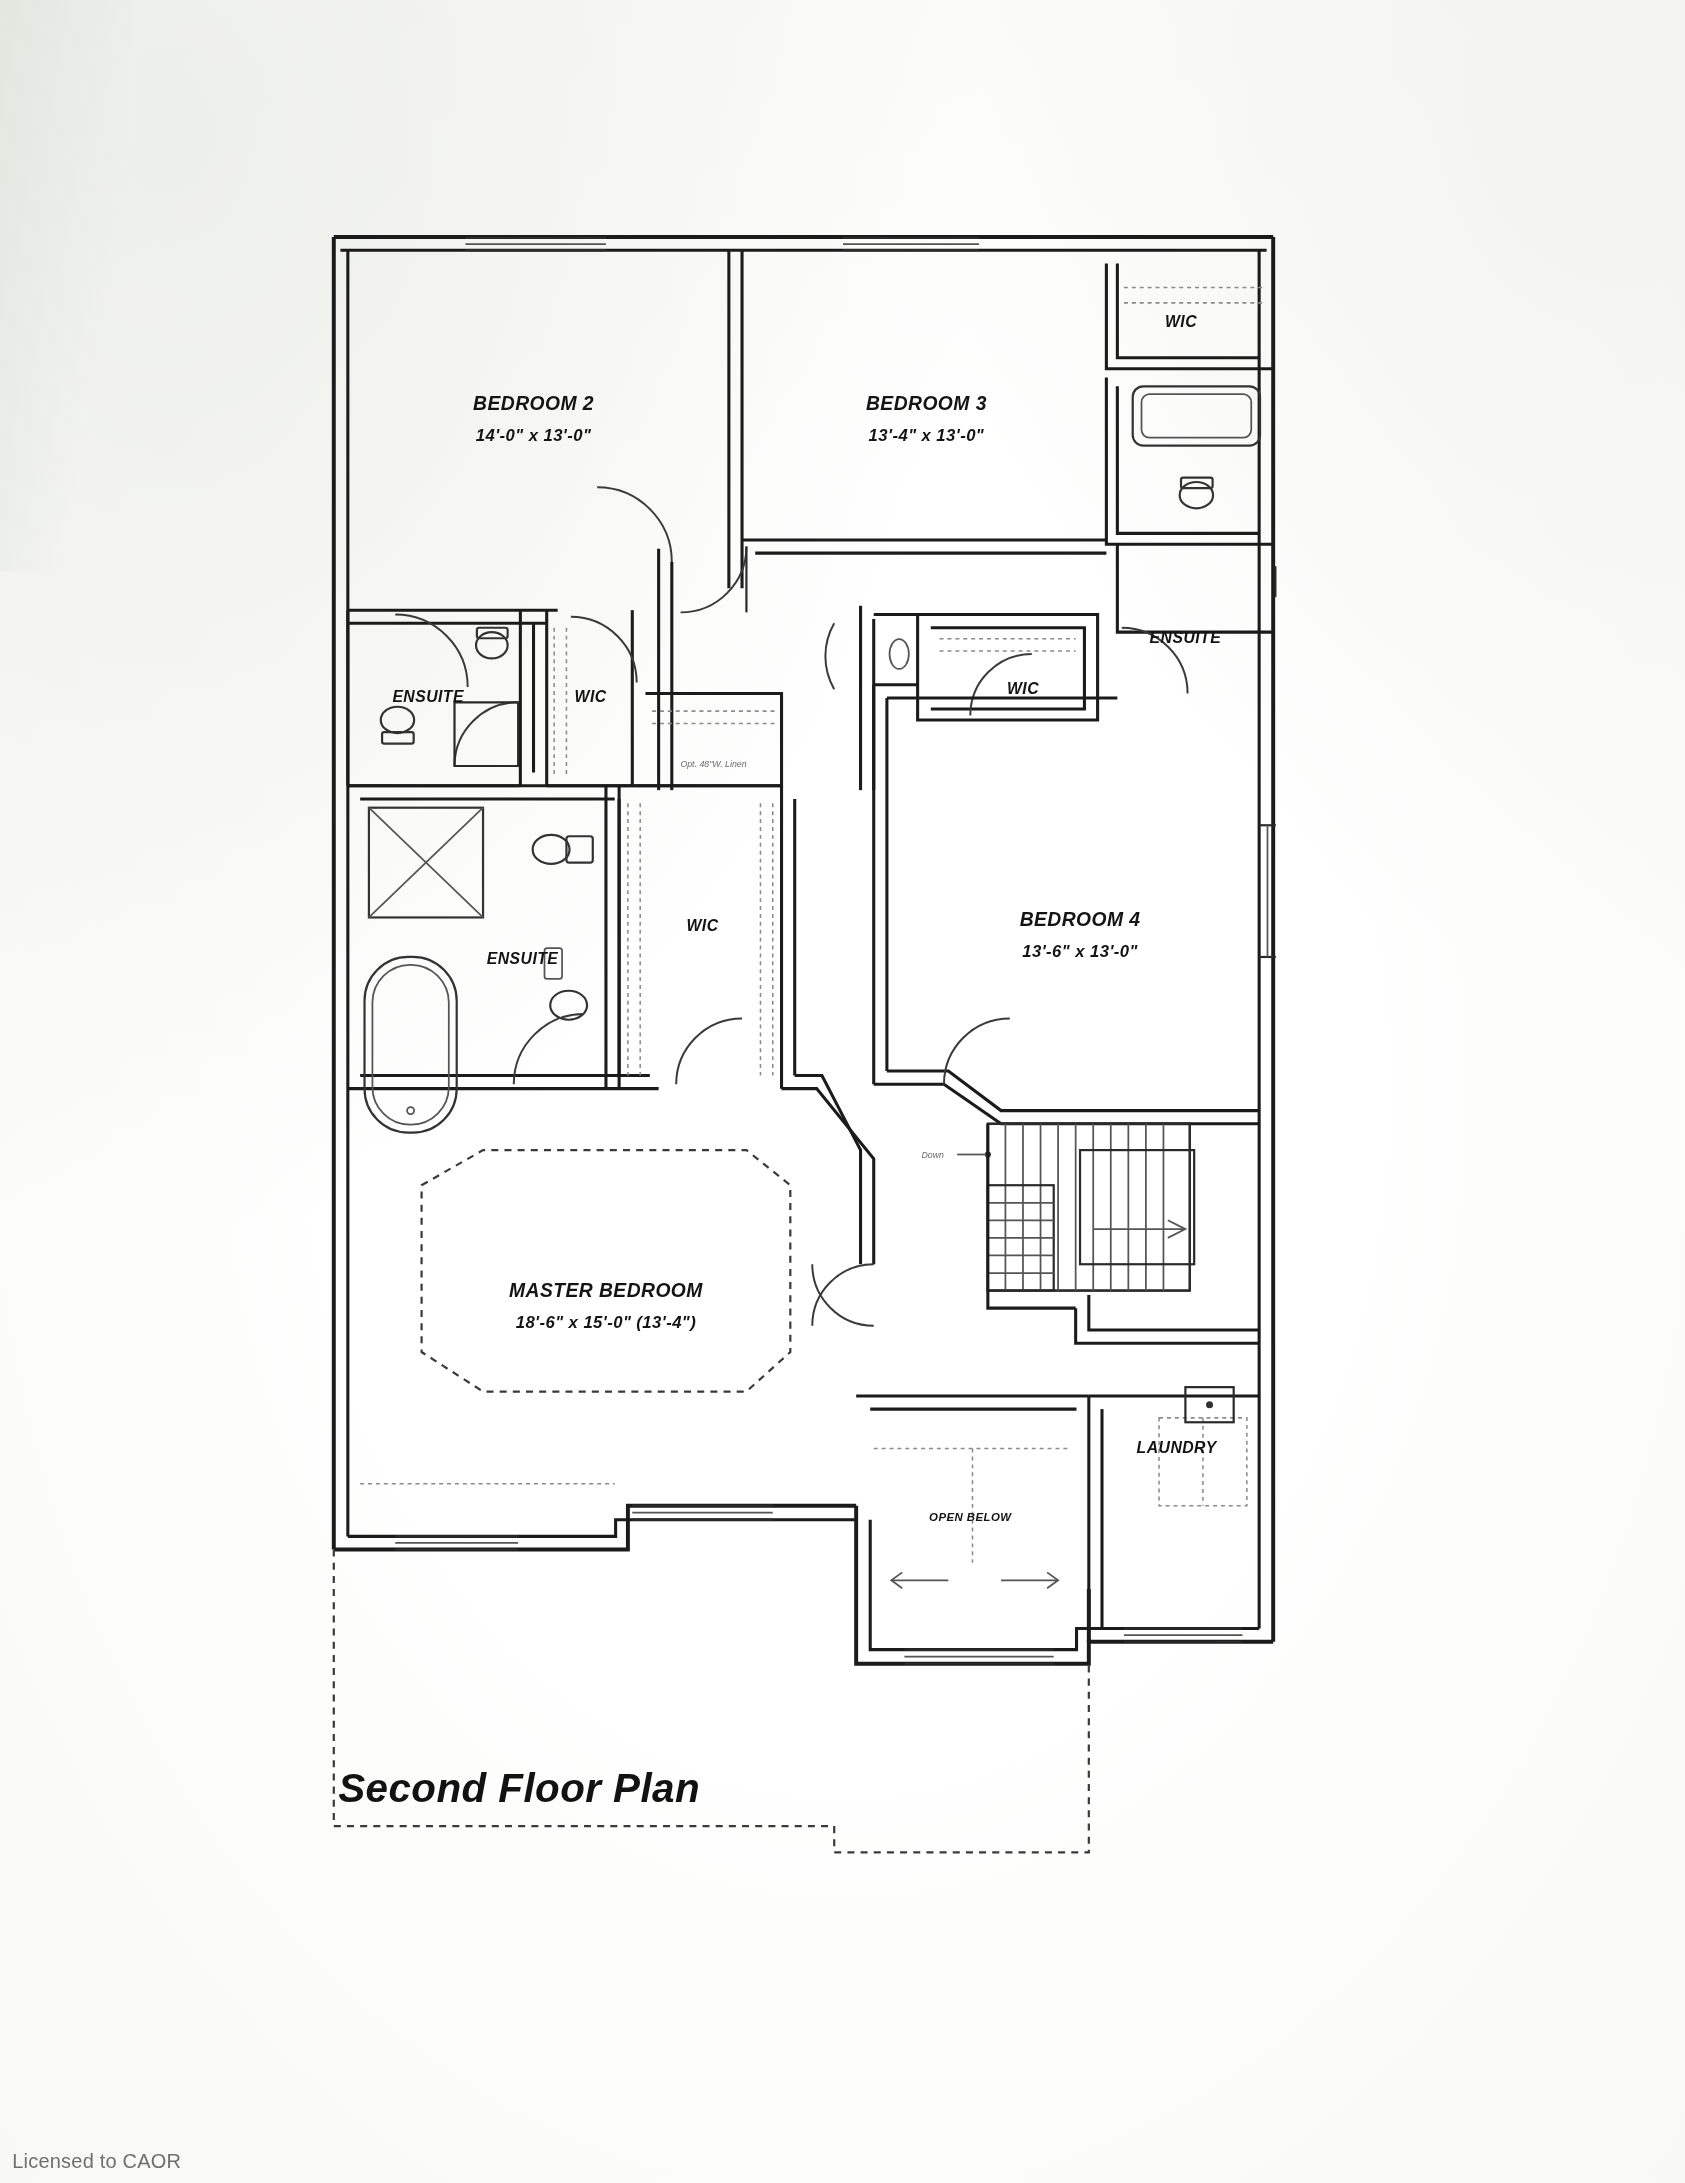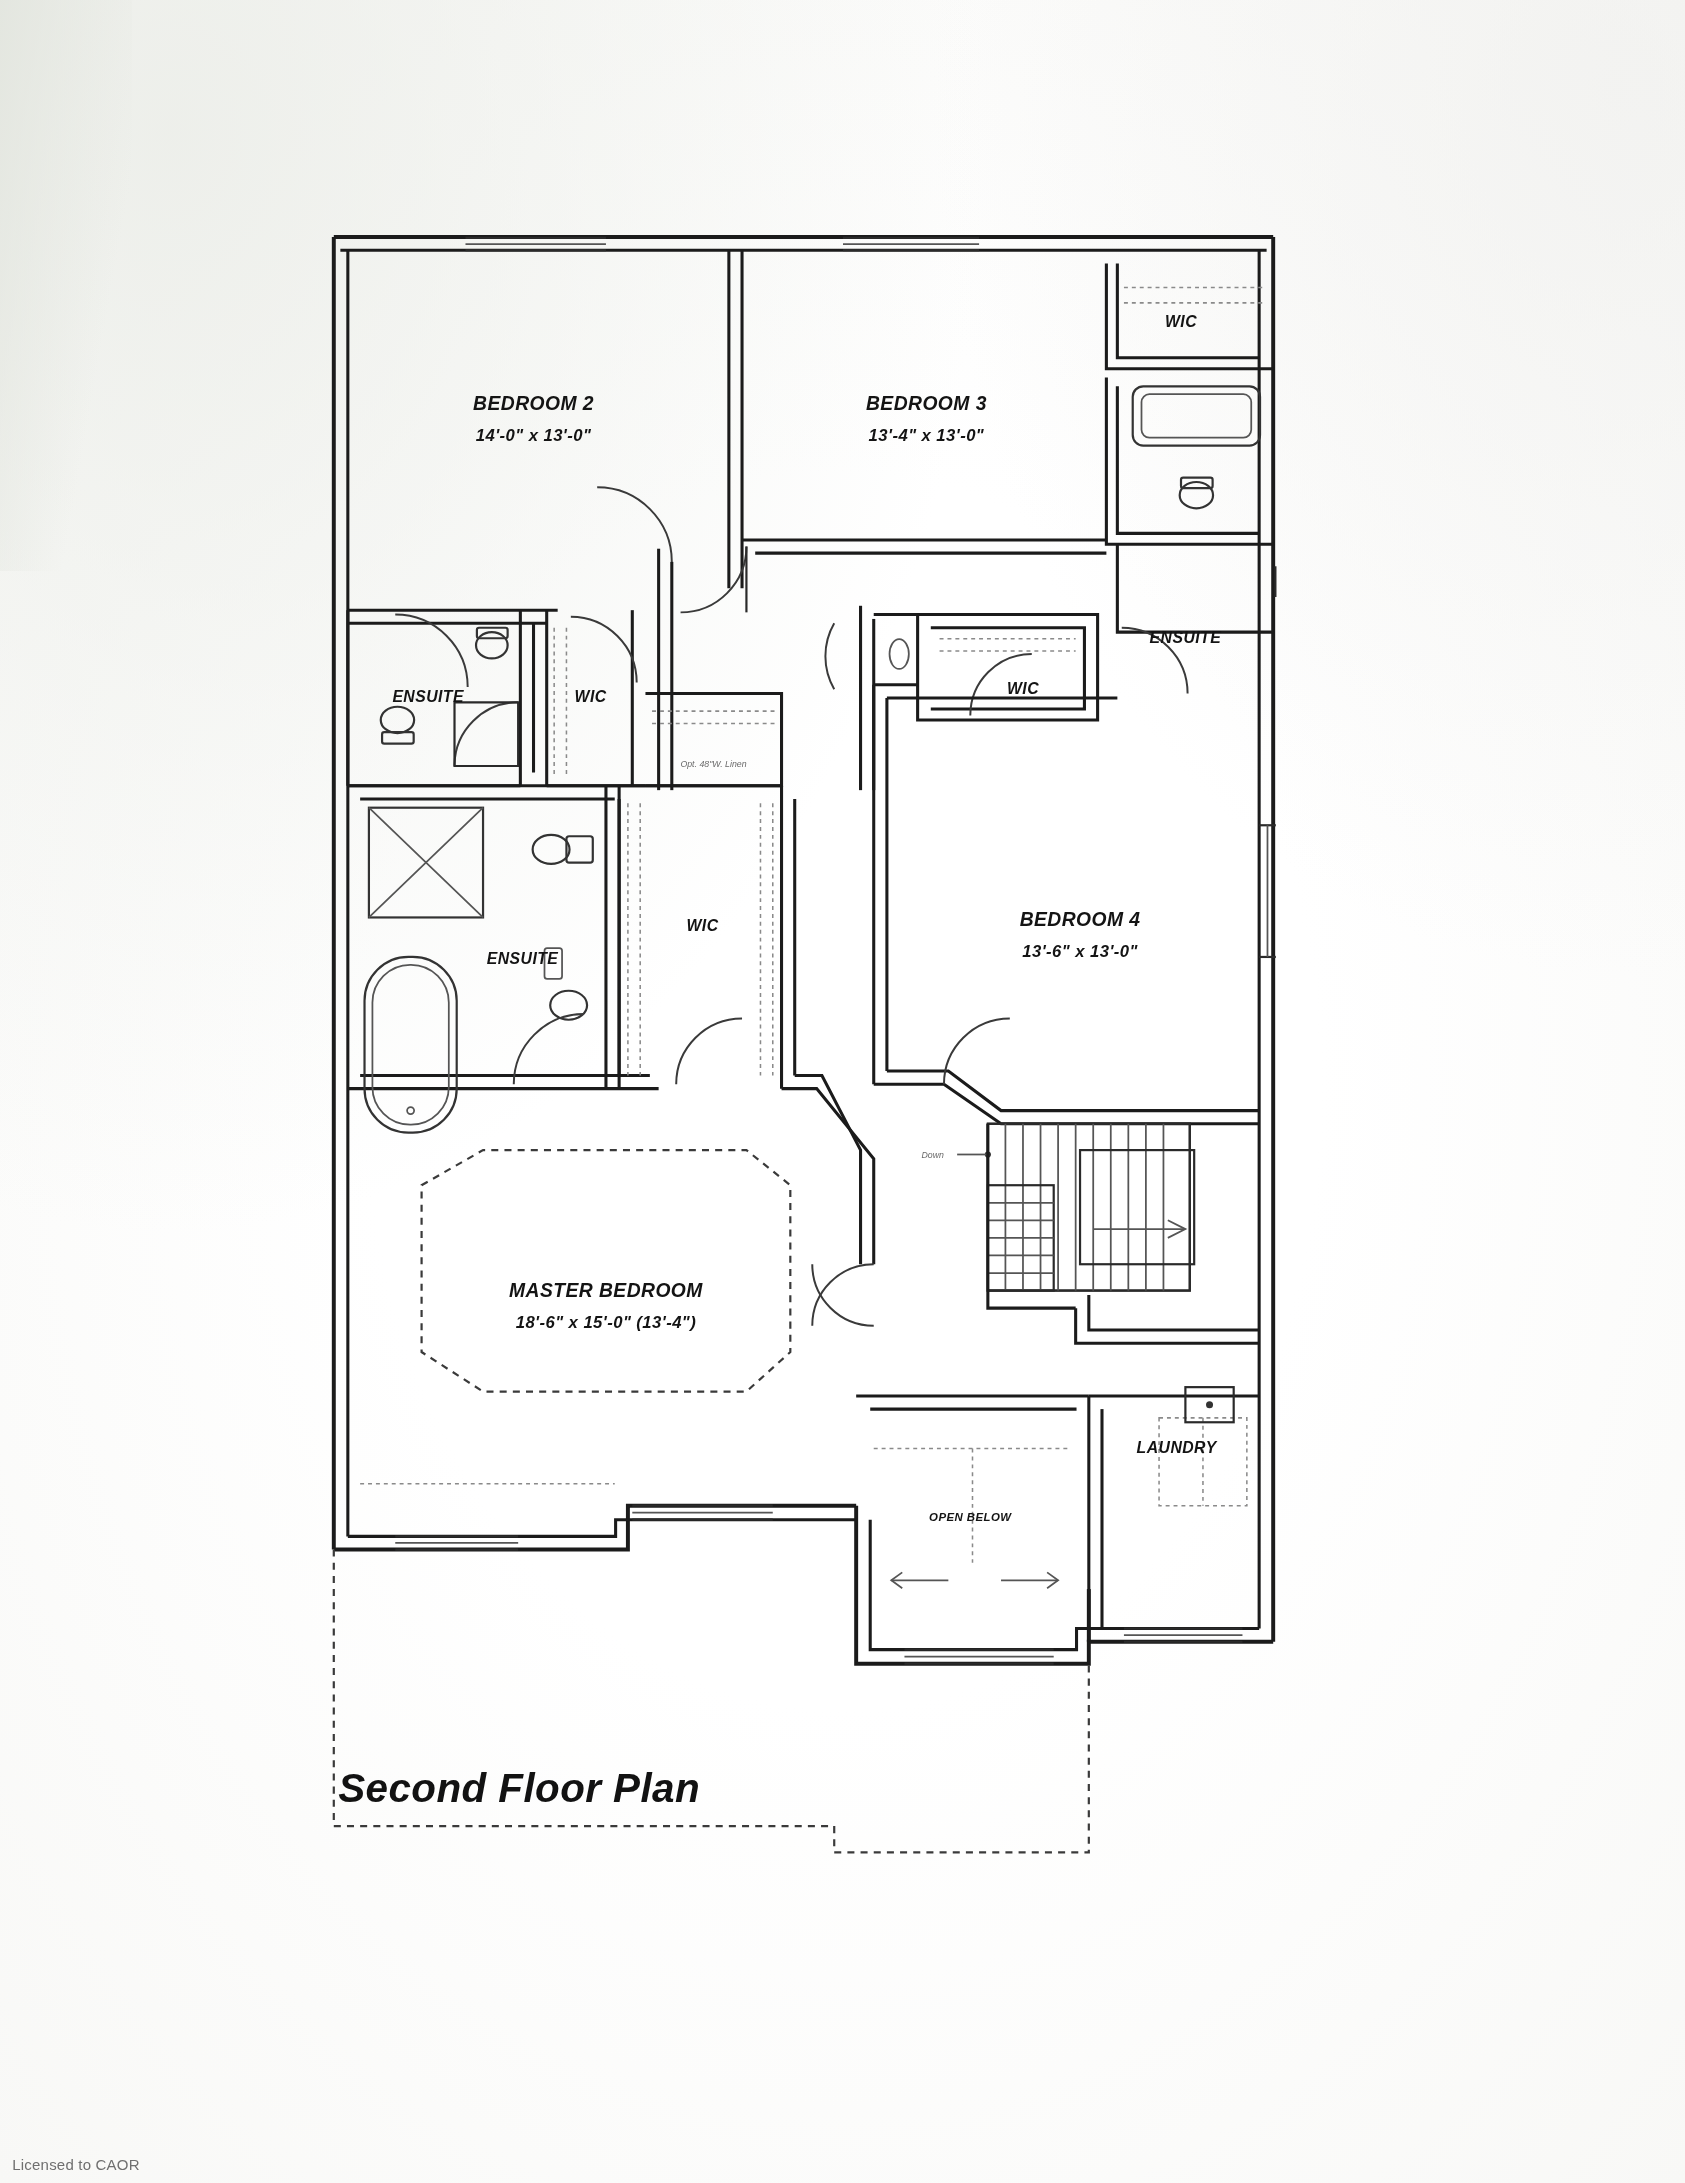--- a/index.html
+++ b/index.html
@@ -64,21 +64,21 @@
     font-weight:bold;
     font-size:92px;
     fill:#121212;
     text-anchor:start;
     letter-spacing:1px;
   }
   .footer{
     position:absolute;
     left:12.3px;bottom:9.7px;
     font-family:"Liberation Sans", sans-serif;
-    font-size:15px;
+    font-size:20px;
     color:#6f6f6f;
     letter-spacing:0.2px;
   }
 </style>
 </head>
 <body>
 
 <div id="sheet">
   <div class="paper-tint"></div>
   <div class="left-smudge"></div>

